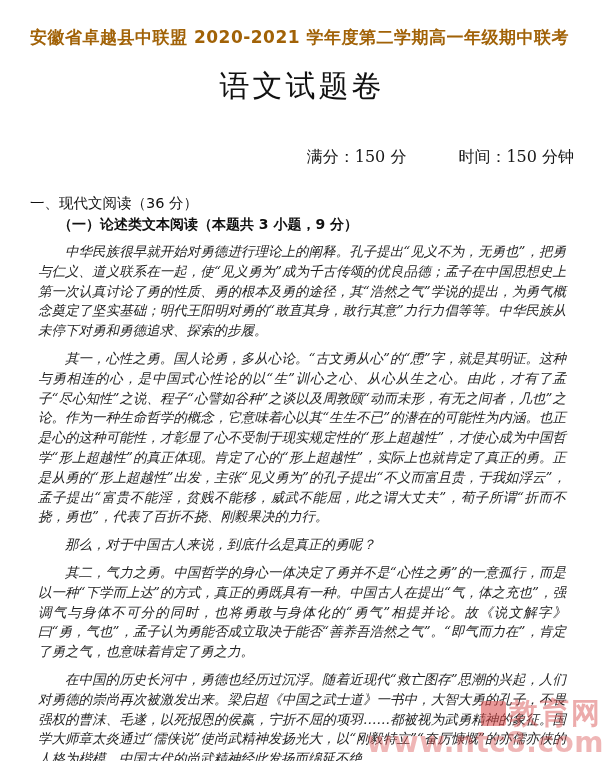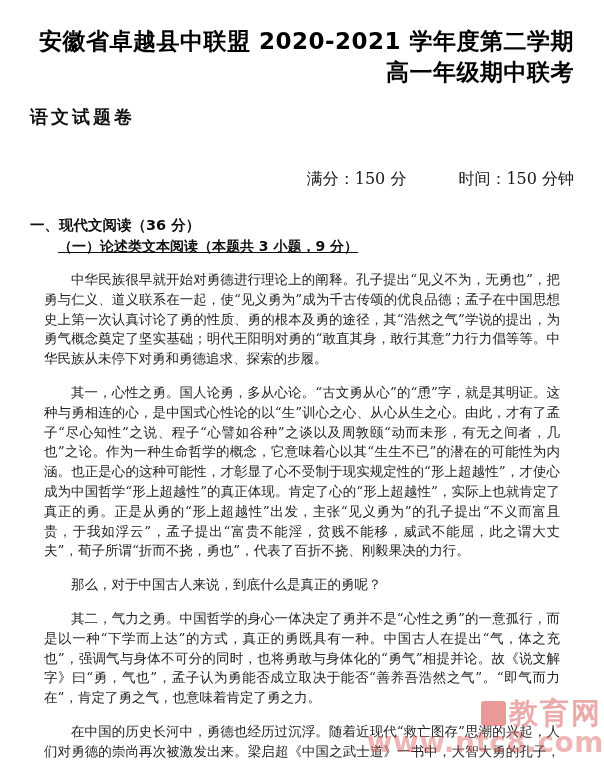--- a/index.html
+++ b/index.html
@@ -14,68 +14,68 @@
   .page {
     position: relative;
     padding: 20px 30px 0 30px;
     box-sizing: border-box;
     width: 604px; height: 761px;
     overflow: hidden;
   }
   .exam-title {
     font-family: "DejaVu Sans", sans-serif;
     font-weight: bold;
-    font-size: 23px;
-    text-align: right;
+    font-size: 17px;
+    text-align: left;
     margin: 6px 0 0 0;
     letter-spacing: 0.5px;
-    color: #000000;
+    color: #a16207;
   }
   .paper-title {
     font-family: "DejaVu Sans", sans-serif;
-    font-weight: bold;
-    font-size: 18px;
-    text-align: left;
+    font-weight: normal;
+    font-size: 30px;
+    text-align: center;
     margin: 17px 0 0 0;
     letter-spacing: 3px;
     color: #111;
   }
   .meta-line {
     text-align: right;
     font-size: 16px;
     margin-top: 40px;
     color: #161616;
   }
   .meta-line .gap { display: inline-block; width: 52px; }
   .section-heading {
     font-family: "DejaVu Sans", sans-serif;
-    font-weight: bold;
+    font-weight: normal;
     font-size: 14.5px;
     margin-top: 25px;
     line-height: 20.5px;
     color: #101010;
   }
   .section-subheading, .section-instruction {
     font-family: "DejaVu Sans", sans-serif;
     font-weight: bold;
     font-size: 14px;
     margin-left: 28px;
     line-height: 20.5px;
     color: #101010;
-    text-decoration: underline;
   }
   .passage { margin-top: 3px; }
   .passage p {
-    margin: 14px;
+    margin: 8px;
     font-size: 13.5px;
     line-height: 19.8px;
     text-align: justify;
     text-indent: 2em;
     color: #242424;
     font-family: "DejaVu Serif", serif;
+    font-style: italic;
   }
   .watermark {
     position: absolute;
     right: 0; bottom: 4px;
     text-align: right;
     pointer-events: none;
     line-height: 1;
     z-index: 5;
   }
   .wm-row1 {

